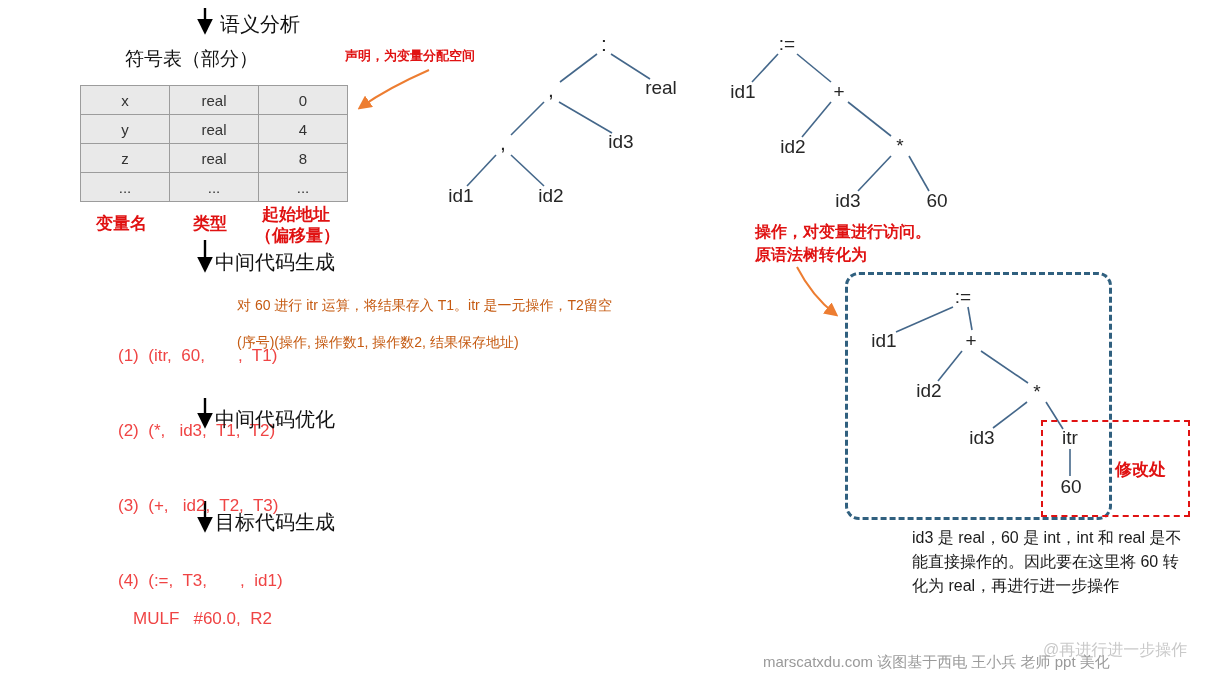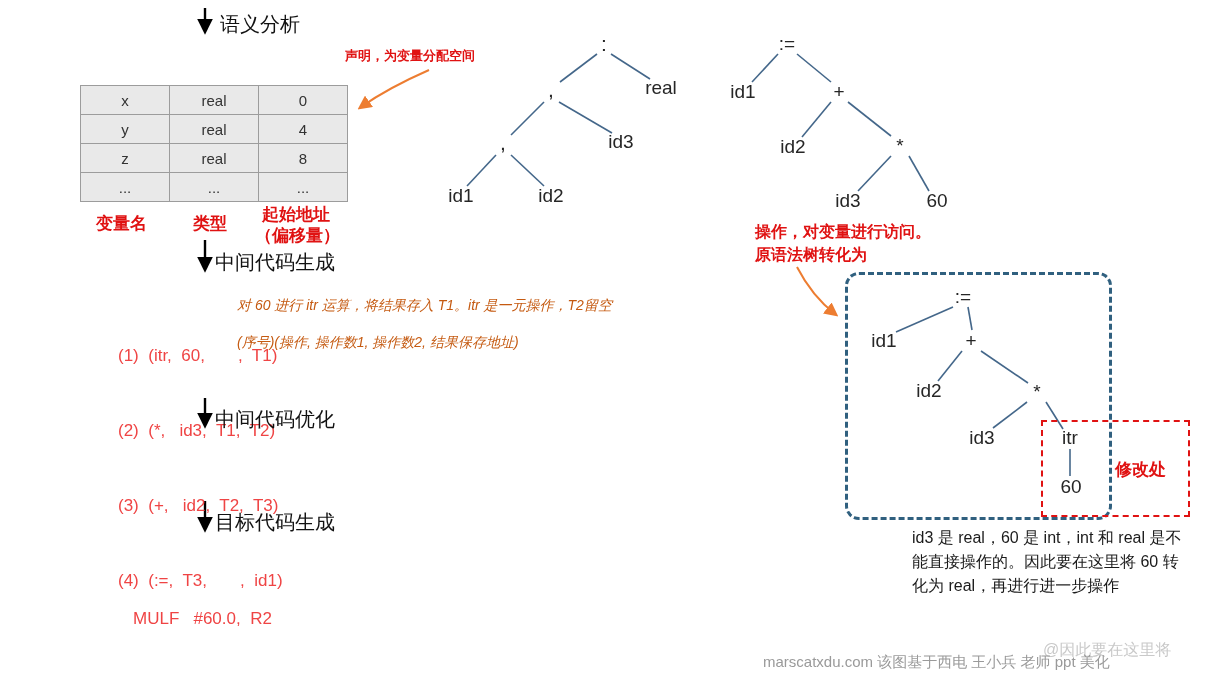--- a/index.html
+++ b/index.html
@@ -4,21 +4,21 @@
 <style>
   html,body { margin:0; padding:0; background:#fff; }
   .canvas {
     position:relative; width:1229px; height:685px; background:#ffffff;
     font-family:"Liberation Sans", sans-serif; overflow:hidden;
   }
   .abs { position:absolute; }
   .overlay { position:absolute; left:0; top:0; pointer-events:none; }
   .heading { font-size:20px; color:#111; white-space:nowrap; }
   .red-note { color:#e01212; font-weight:bold; font-size:17px; white-space:nowrap; }
-  .orange-note { color:#c55a11; font-style:italic; font-size:14px; white-space:nowrap; }
+  .orange-note { color:#c55a11; font-size:14px; white-space:nowrap; }
   .code { font-size:17px; color:#ef4444; white-space:pre; line-height:25px; }
   .tnode {
     position:absolute; transform:translate(-50%,-50%);
     font-size:19px; color:#262626; white-space:nowrap;
   }
   .sym-table { position:absolute; left:80px; top:85px; border-collapse:collapse; }
   .sym-table td {
     width:86px; height:26px; background:#e9e9e9; border:1px solid #9c9c9c;
     text-align:center; font-size:15px; color:#333;
   }
@@ -79,20 +79,21 @@
       <line x1="962" y1="351" x2="938" y2="381"></line>
       <line x1="981" y1="351" x2="1028" y2="383"></line>
       <line x1="1027" y1="402" x2="993" y2="428"></line>
       <line x1="1046" y1="402" x2="1063" y2="429"></line>
       <line x1="1070" y1="449" x2="1070" y2="476"></line>
     </g>
   </svg>
 
   <div class="abs heading" style="left:220px;top:11px">语义分析</div>
 
+  <div class="abs heading" style="left:125px;top:46px;font-size:19px">符号表（部分）</div>
 
   <div class="abs red-note" style="left:345px;top:47px;font-size:13px">声明，为变量分配空间</div>
 
   <table class="sym-table">
     <tbody>
         <tr>
       <td>x</td>
       <td>real</td>
       <td>0</td>
     </tr>
@@ -171,16 +172,16 @@
 
   <div class="abs code" style="left:133px;top:556px">
     <div>MULF   #60.0,  R2</div>
     
     
     
   </div>
 
   <div class="abs note-text" style="left:912px;top:526px;width:272px">id3 是 real，60 是 int，int 和 real 是不能直接操作的。因此要在这里将 60 转化为 real，再进行进一步操作</div>
 
-  <div class="abs badge" style="left:1043px;top:640px">@因此要在这里将</div>
+  <div class="abs badge" style="left:1043px;top:640px">@再进行进一步操作</div>
   <div class="abs watermark" style="left:763px;top:653px">marscatxdu.com 该图基于西电 王小兵 老师 ppt 美化</div>
 
 </div>
 
 </body></html>

